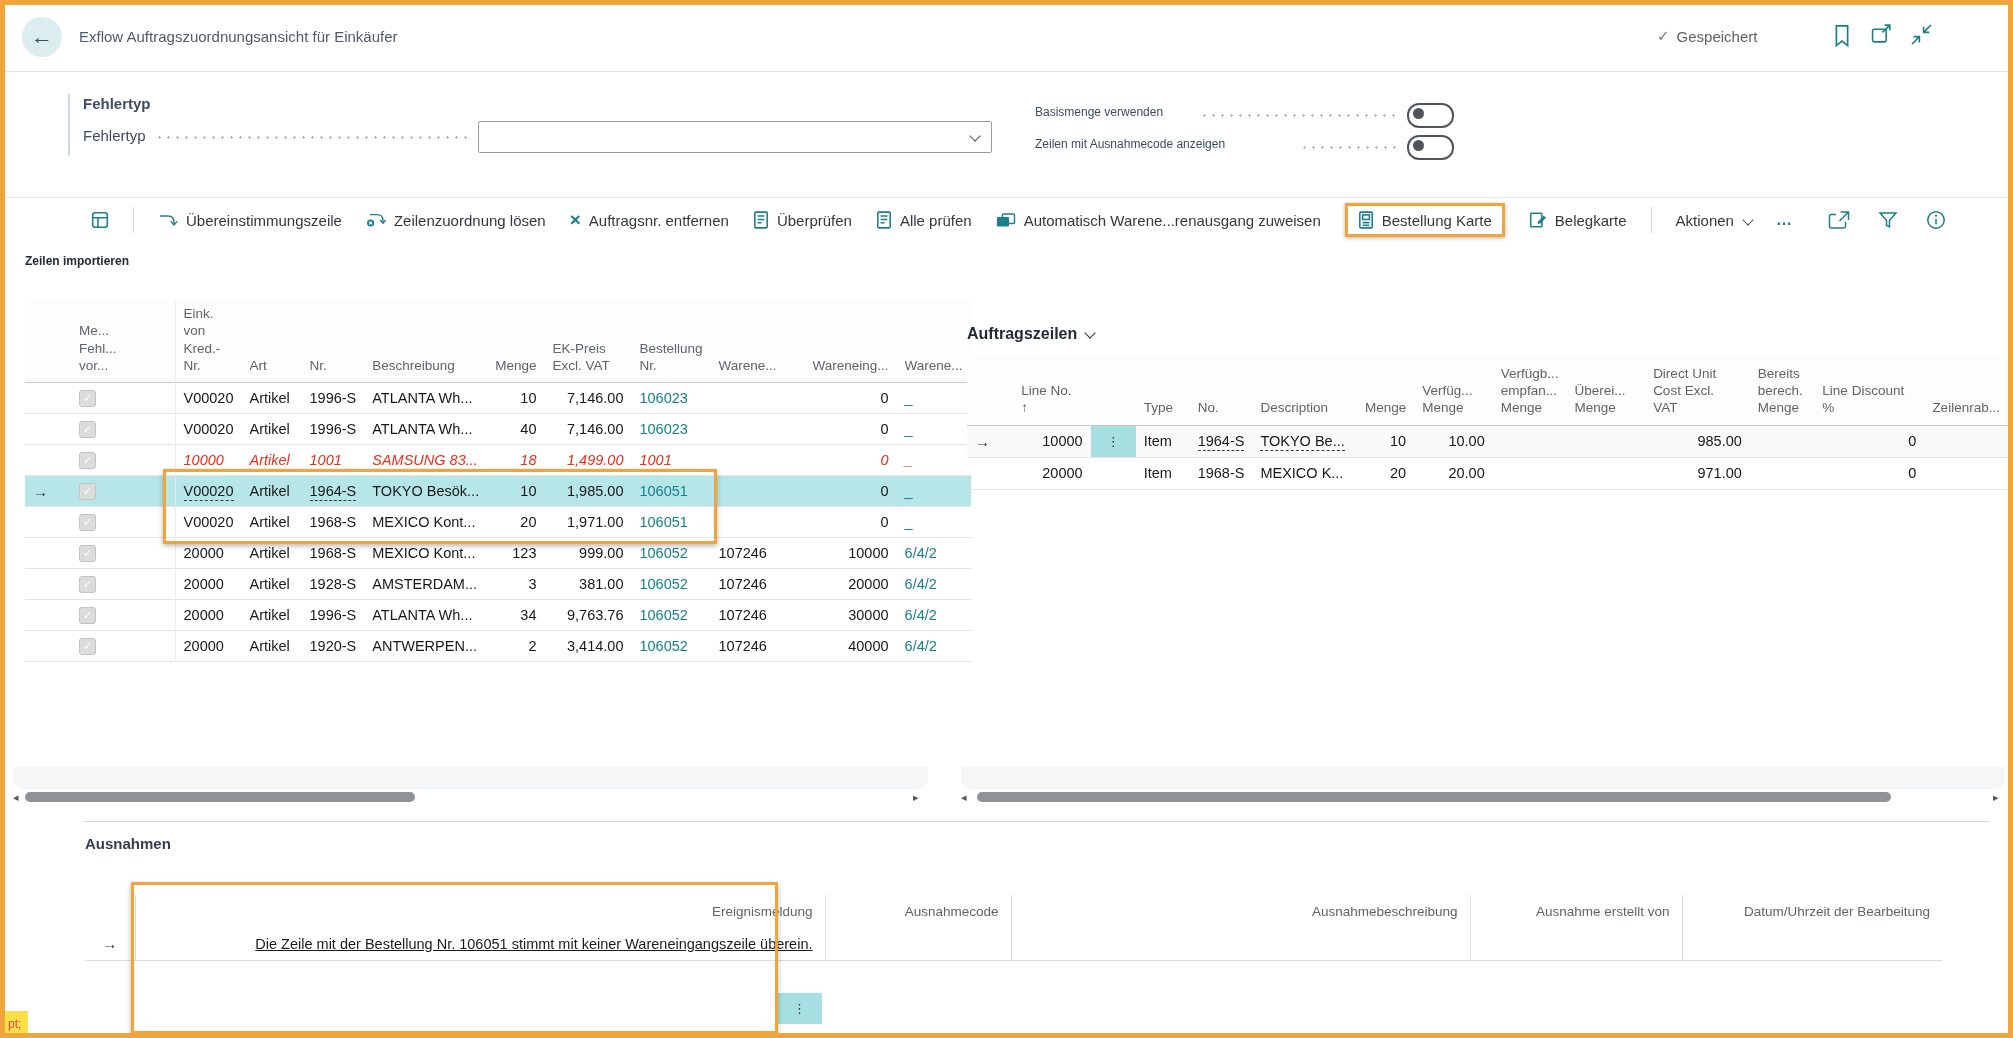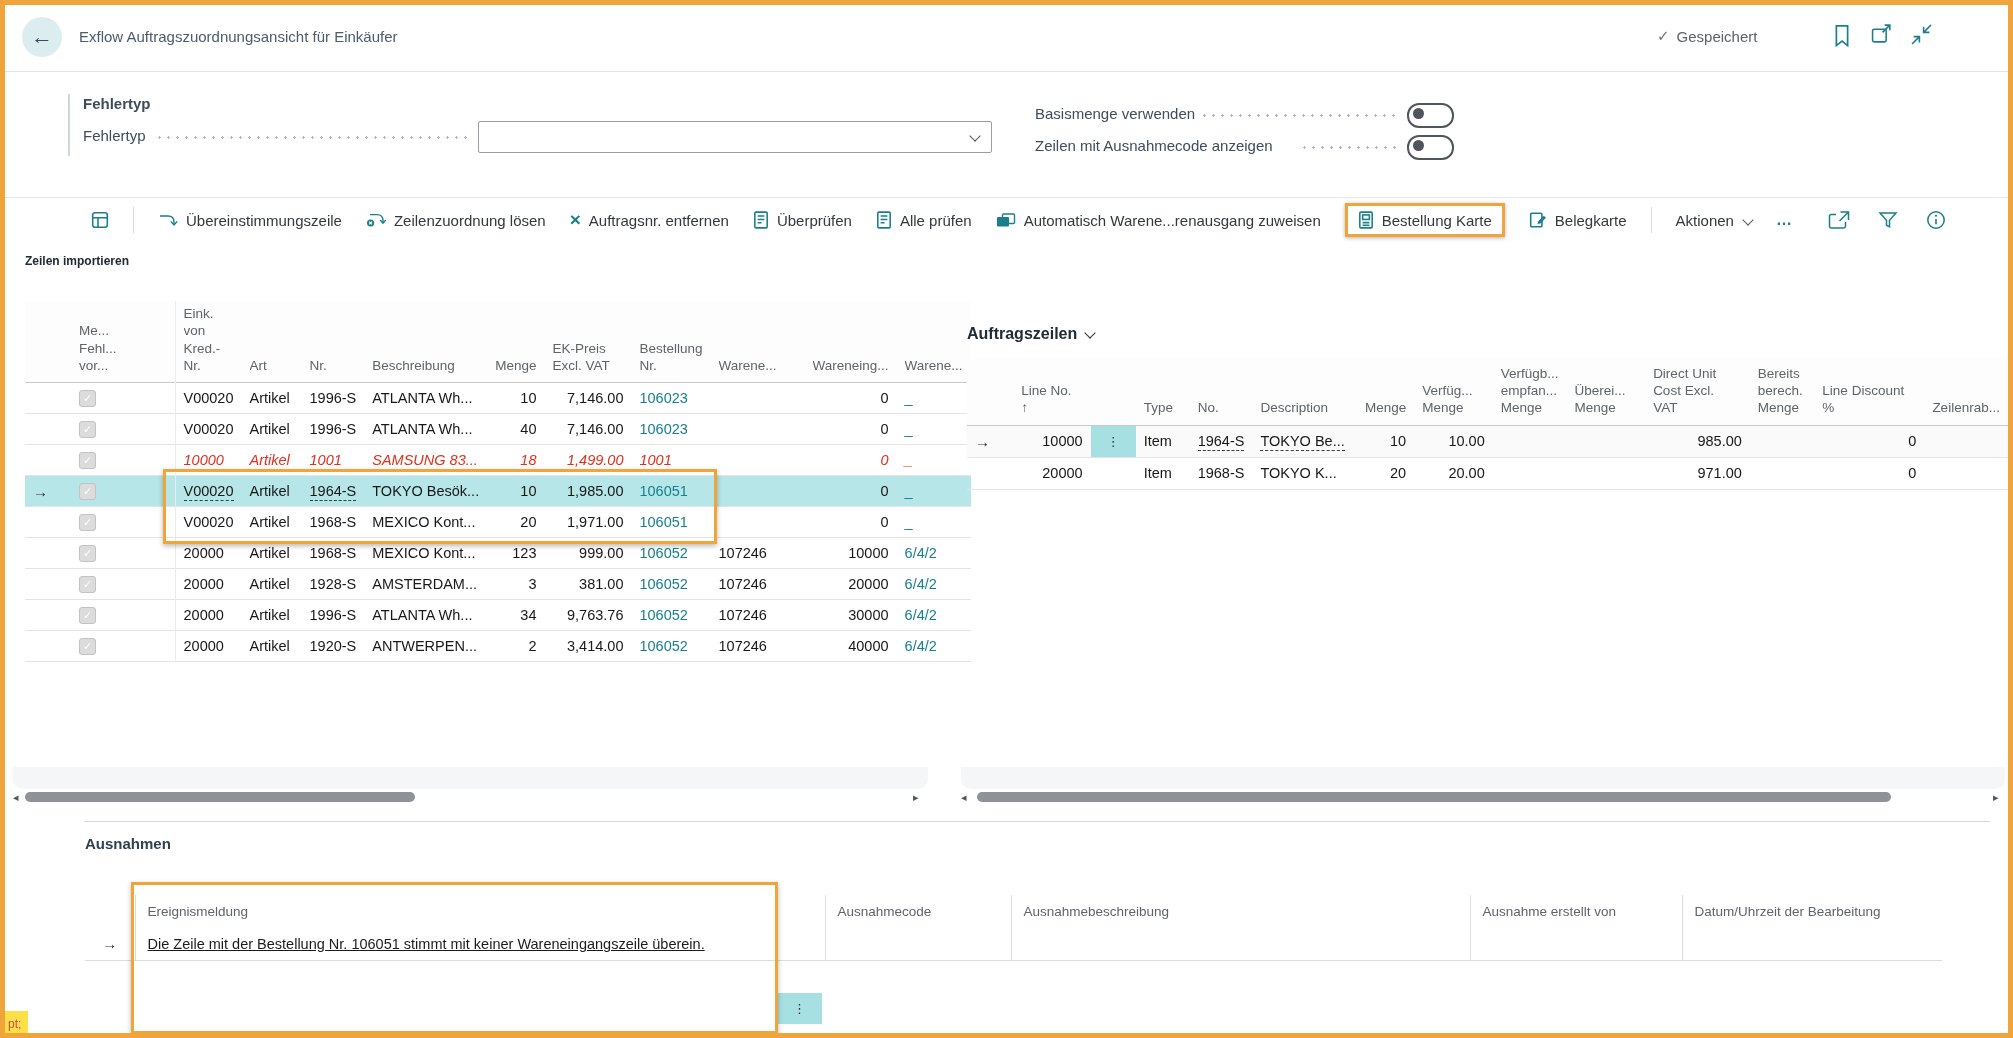--- a/index.html
+++ b/index.html
@@ -25,21 +25,21 @@
   
   .group-rule{position:absolute;left:63px;top:89px;width:2px;height:62px;background:#CBD8E1;}
   .group-label{position:absolute;left:78px;top:90px;font-size:15px;font-weight:600;color:#3E4C5C;}
   .field-label{position:absolute;left:78px;top:122px;font-size:15px;color:#3E4C5C;}
   .dots{position:absolute;height:3px;background-image:radial-gradient(circle,#AEB7C2 1.1px,transparent 1.4px);
     background-size:9px 3px;background-repeat:repeat-x;}
   .dots-combo{left:150px;top:131px;width:312px;}
   .combo{position:absolute;left:473px;top:116px;width:512px;height:30px;border:1px solid #999DA2;border-radius:2px;background:#fff;cursor:pointer;}
   .combo .chev{position:absolute;right:12px;top:10px;color:#55595E;}
   .chev{display:inline-block;width:7px;height:7px;border-left:1.6px solid currentColor;border-bottom:1.6px solid currentColor;transform:rotate(-45deg);}
-  .toggle-label{position:absolute;font-size:15px;color:#3E4C5C;}
+  .toggle-label{position:absolute;font-size:12px;color:#3E4C5C;}
   .tl1{left:1030px;top:100px;} .tl2{left:1030px;top:132px;}
   .dots-t1{left:1195px;top:109px;width:200px;} .dots-t2{left:1295px;top:141px;width:100px;}
   .toggle{position:absolute;width:43px;height:21px;border:2px solid #50555C;border-radius:12px;background:#fff;cursor:pointer;}
   .tg1{left:1402px;top:98px;} .tg2{left:1402px;top:130px;}
   .toggle::after{content:"";position:absolute;left:4px;top:3px;width:11px;height:11px;border-radius:50%;background:#50555C;}
 
   
   .toolbar{position:absolute;left:0;top:192px;width:100%;height:45px;border-top:1px solid #E6E6E6;
     display:flex;align-items:center;gap:24px;padding-left:86px;box-sizing:border-box;font-size:15px;color:#33383E;background:#fff;}
   .tbtn{display:inline-flex;align-items:center;gap:8px;background:none;border:none;font:inherit;color:#33383E;cursor:pointer;padding:0;white-space:nowrap;}
@@ -91,21 +91,21 @@
   .hs-arrow{position:absolute;top:0;color:#55585C;font-size:11px;line-height:13px;cursor:pointer;}
   .hs-thumb{position:absolute;top:1px;height:10px;border-radius:5px;background:#8F9296;cursor:grab;}
 
   
   .exc-hr{position:absolute;left:79px;top:816px;width:1906px;height:1px;background:#D8D8D8;}
   .exc-title{position:absolute;left:80px;top:830px;font-size:15px;font-weight:600;color:#323F4E;}
   .exc-table{position:absolute;left:80px;top:890px;border-collapse:collapse;table-layout:fixed;font-size:14.5px;color:#1A1B1D;}
   .exc-table thead th{font-weight:400;font-size:13.5px;color:#5F6469;text-align:left;padding:0 12px;height:33px;vertical-align:middle;}
   .exc-table tbody tr{height:32px;border-bottom:1px solid #DCDCDC;}
   .exc-table td{padding:0 12px;white-space:nowrap;overflow:hidden;}
-  .exc-table th + th, .exc-table td + td{border-left:1px solid #DCDCDC;}
+  .exc-table th + th, .exc-table td + td{border-left:1px solid #DCDCDC;text-align:right;}
   .exc-table th:first-child, .exc-table td:first-child{border-left:none;}
   .exc-table th:nth-child(2), .exc-table td:nth-child(2){border-left:1px solid #DCDCDC;}
   .u{text-decoration:underline;}
   .exc-vdots{position:absolute;left:772px;top:988px;width:45px;height:31px;background:#A6E0E3;
     display:flex;align-items:center;justify-content:center;color:#2F3338;font-size:13px;cursor:pointer;}
 
   
   .obox{position:absolute;border:3px solid #EFA43C;box-shadow:0 2px 5px rgba(0,0,0,.28);pointer-events:none;z-index:5;}
   .obox-rows{left:158px;top:464px;width:548px;height:69px;}
   .obox-exc{left:126px;top:877px;width:641px;height:146px;}
@@ -534,21 +534,21 @@
         <td class="num"></td>
         <td class="num">0</td>
         <td></td>
       </tr>
       <tr>
         <td></td>
         <td class="num">20000</td>
         <td></td>
         <td>Item</td>
         <td>1968-S</td>
-        <td>TOKYO K...</td>
+        <td>MEXICO K...</td>
         <td class="num">20</td>
         <td class="num">20.00</td>
         <td class="num"></td>
         <td class="num"></td>
         <td class="num">971.00</td>
         <td class="num"></td>
         <td class="num">0</td>
         <td></td>
       </tr>
     </tbody>

